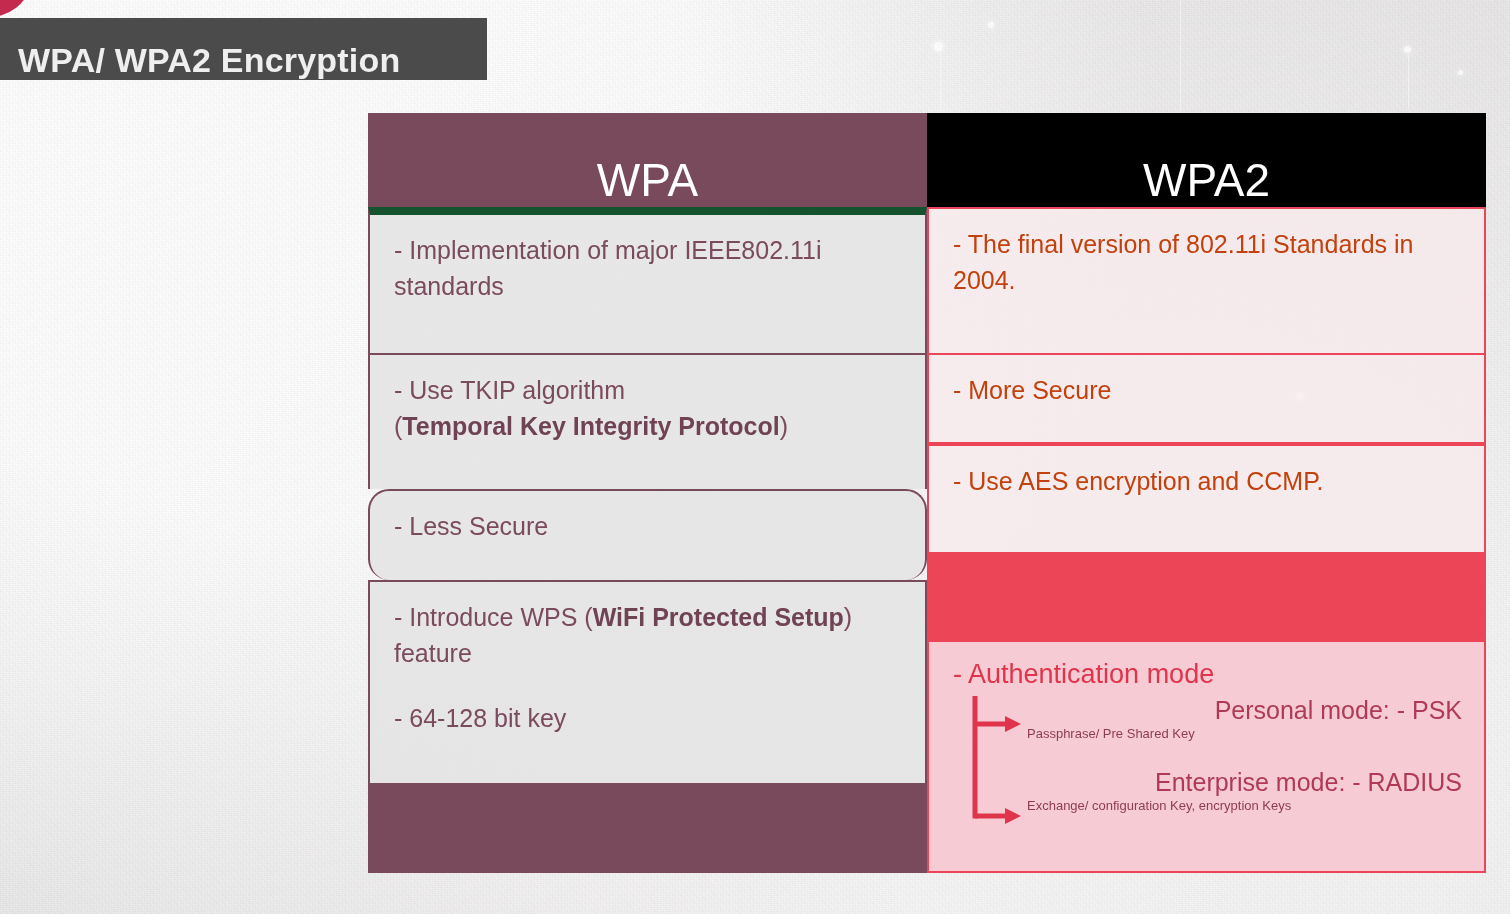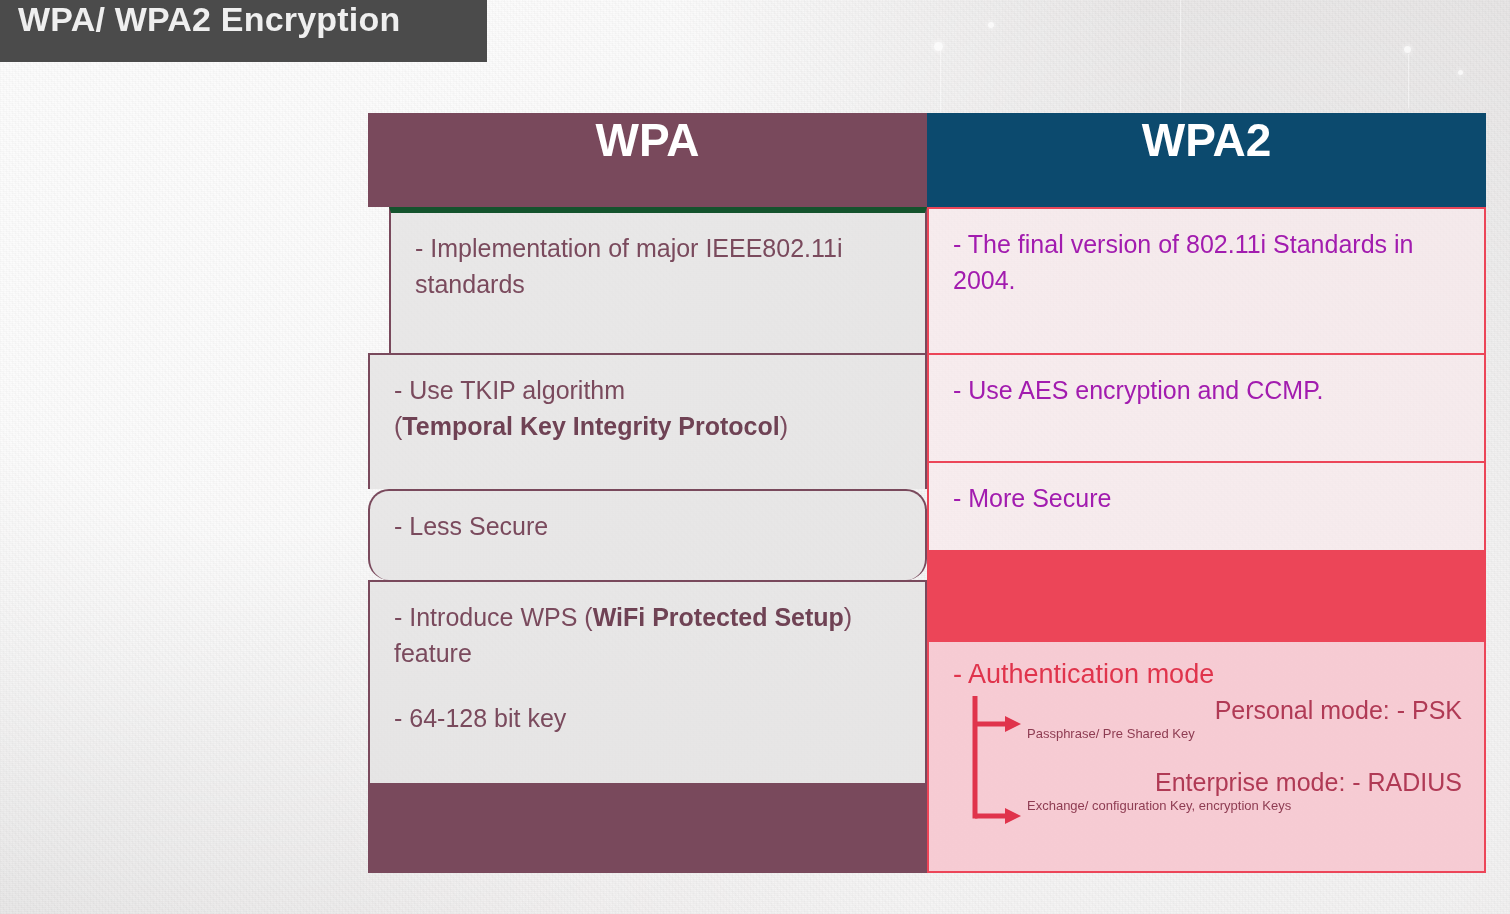--- a/index.html
+++ b/index.html
@@ -26,23 +26,23 @@
       repeating-linear-gradient(47deg, rgba(0,0,0,0.012) 0 2px, rgba(255,255,255,0.02) 2px 5px);
     opacity:.9;
   }
   
   .circuit-dot{position:absolute;border-radius:50%;background:rgba(255,255,255,.75);
     box-shadow:0 0 6px rgba(255,255,255,.8);}
   .circuit-line{position:absolute;background:rgba(255,255,255,.45);}
 
   
   #title-bar{
-    position:absolute;left:0;top:0;width:487px;height:62px;
+    position:absolute;left:0;top:18px;width:487px;height:62px;
     background:#4b4b4b;
-    display:flex;align-items:flex-start;
+    display:flex;align-items:flex-end;
     z-index:6;
   }
   #title-bar .title-text{
     color:#efefef;font-size:34px;font-weight:bold;letter-spacing:.2px;
     padding-left:18px;white-space:nowrap;
     font-family:"Liberation Sans", sans-serif;
   }
   #corner-swoosh{
     position:absolute;left:-16px;top:-18px;width:46px;height:36px;
     background:#c8days;
@@ -55,48 +55,48 @@
   #table{
     position:absolute;left:368px;top:113px;width:1118px;height:760px;
     z-index:4;
     display:flex;
   }
   .col{display:flex;flex-direction:column;}
   .col-left{width:559px;}
   .col-right{width:559px;}
 
   .hdr{
-    height:94px;display:flex;align-items:flex-start;justify-content:center;
-    color:#ffffff;font-size:46px;font-weight:bold;
+    height:94px;display:flex;align-items:flex-end;justify-content:center;
+    color:#ffffff;font-size:46px;font-weight:normal;
     font-family:"Liberation Sans", sans-serif;
   }
   .hdr-left{background:#79495c;}
-  .hdr-right{background:#0c4a6e;}
+  .hdr-right{background:#000000;}
 
   .cell{
     box-sizing:border-box;
     padding:18px 22px 10px 24px;
     font-size:25px;line-height:1.42;
     font-family:"Liberation Sans", sans-serif;
   }
   
   .cell-l{
     background:rgba(228,226,226,.80);
     color:#7a4a5d;
     border-top:2px solid #79495c;
     border-left:2px solid #79495c;
     border-right:2px solid #79495c;
   }
-  .cell-l.first{border-top:6px solid #14532d;margin-left:21px;}
+  .cell-l.first{border-top:8px solid #14532d;}
   .cell-l b{font-weight:bold;color:#6f4254;}
 
   
   .cell-r{
     background:rgba(248,233,236,.72);
-    color:#a21caf;
+    color:#c2410c;
     border-top:2px solid #ec4558;
     border-left:2px solid #ec4558;
     border-right:2px solid #ec4558;
   }
 
   
   .fill-purple{background:#79495c;}
   .fill-red{background:#ec4558;}
 
   .cell-auth{
@@ -180,29 +180,29 @@
     <div class="hdr hdr-right">
       <span>WPA2</span>
     </div>
 
     <div class="cell cell-r" style="height:146px;">
       <div>
         <span>- The final version of 802.11i Standards in 2004.</span>
       </div>
     </div>
 
+    <div class="cell cell-r" style="height:91px;border-bottom:2px solid #ec4558;">
+      <div>
+        <span>- More Secure</span>
+      </div>
+    </div>
+
     <div class="cell cell-r" style="height:108px;">
       <div>
         <span>- Use AES encryption and CCMP.</span>
-      </div>
-    </div>
-
-    <div class="cell cell-r" style="height:91px;border-bottom:2px solid #ec4558;">
-      <div>
-        <span>- More Secure</span>
       </div>
     </div>
 
     <div class="fill-red" style="height:88px;"></div>
 
     <div class="cell-auth" style="flex:1 1 auto;">
       <div class="auth-title">- Authentication mode</div>
 
       <div class="auth-body">
 

